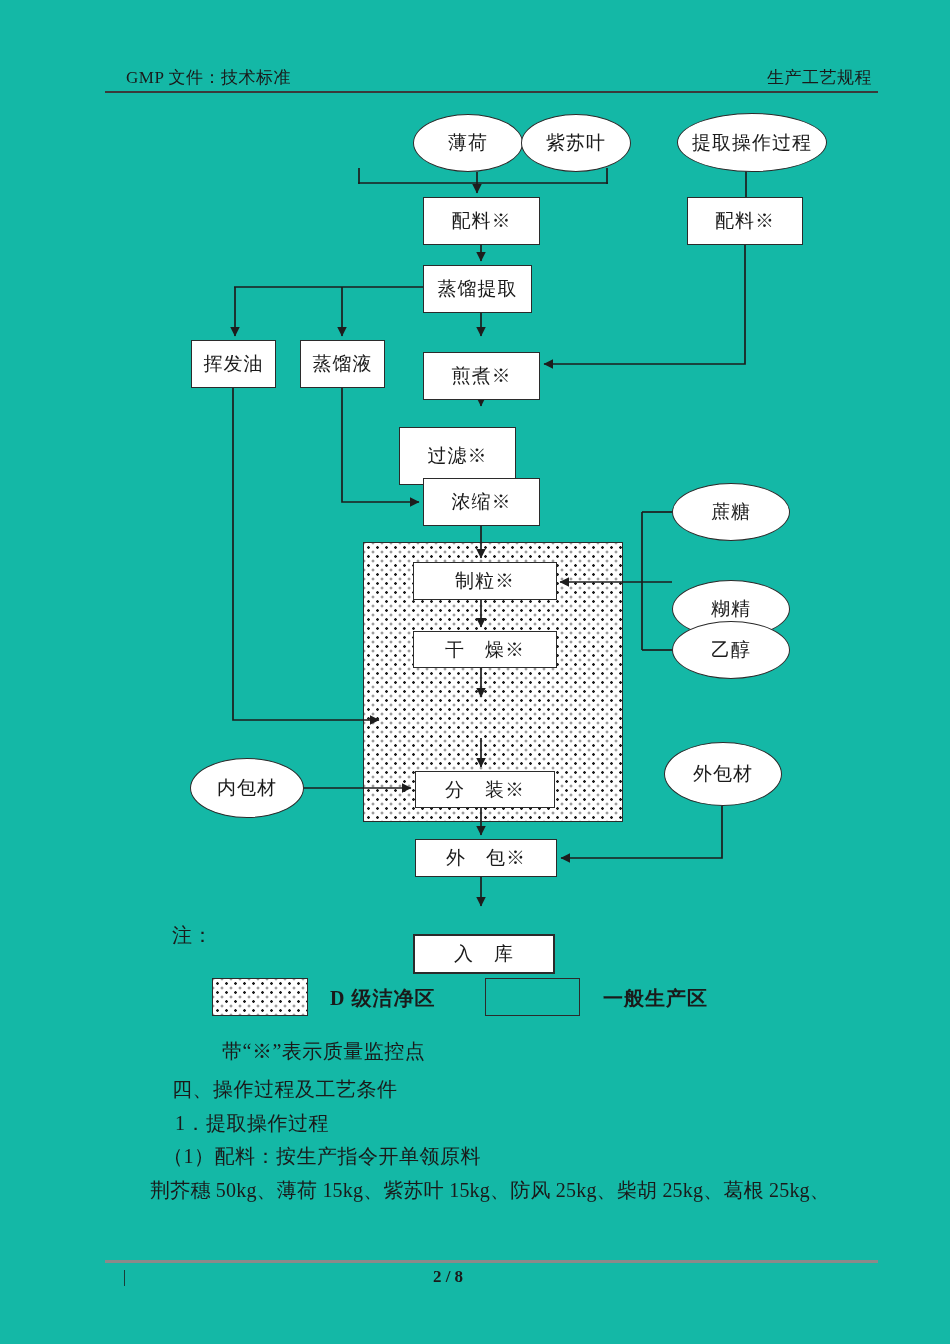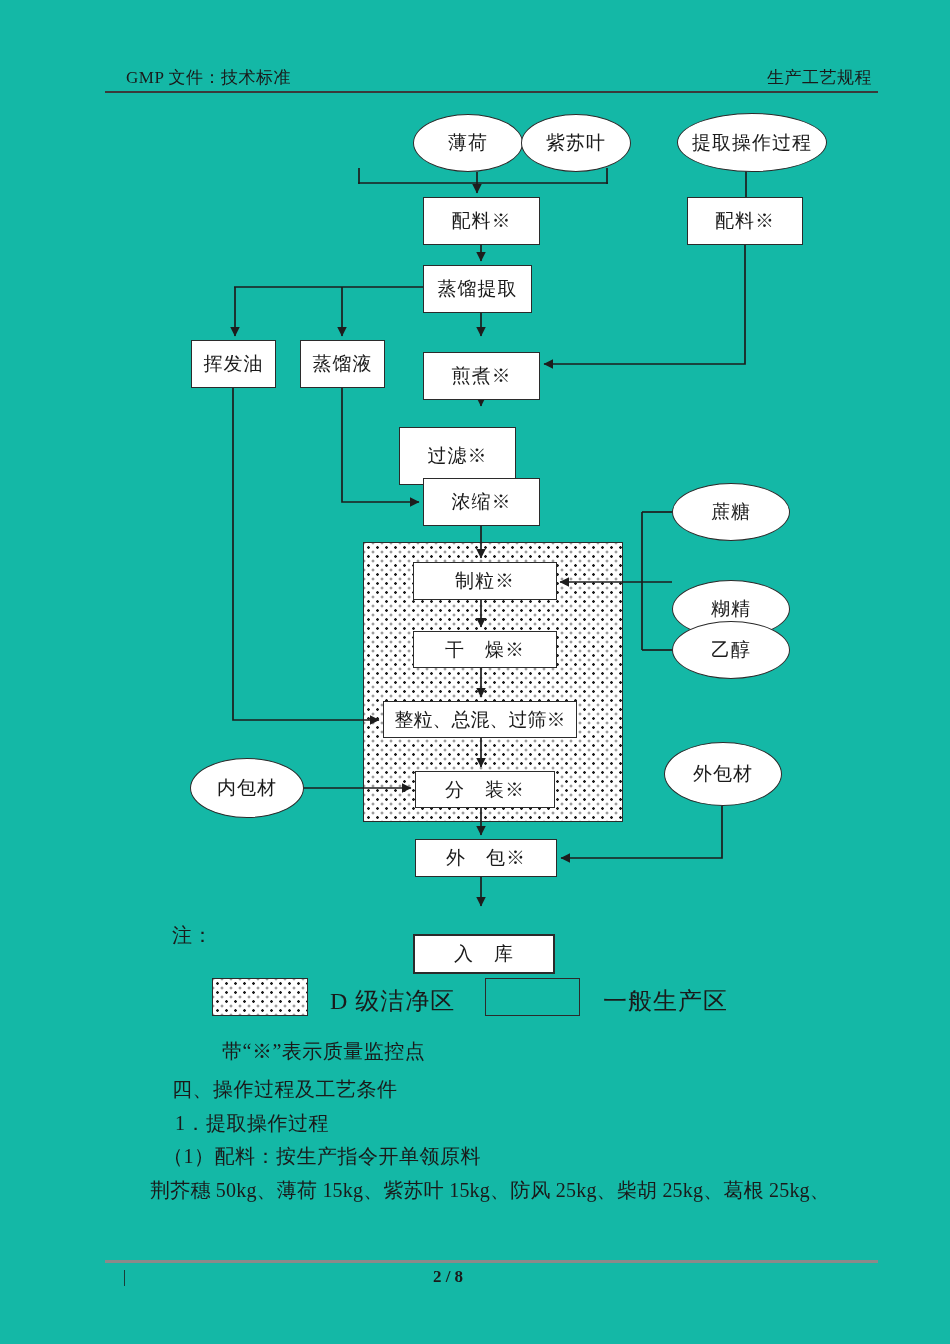--- a/index.html
+++ b/index.html
@@ -31,21 +31,21 @@
       radial-gradient(circle,#1d1d1d 1.2px,transparent 1.5px),
       radial-gradient(circle,#555 0.9px,transparent 1.2px);
     background-size:9px 9px,9px 9px;
     background-position:0 0,4.5px 4.5px;
   }
   .region{position:absolute;border:1.4px solid #2b2b2b;box-sizing:border-box;}
   .connectors{position:absolute;left:0;top:0;width:950px;height:1344px;pointer-events:none;}
   .connectors line,.connectors polyline{stroke:#1d1d1d;stroke-width:1.7;fill:none;}
   
   .btxt{position:absolute;font-size:20px;white-space:nowrap;letter-spacing:0.5px;}
-  .legend-label{position:absolute;font-size:24px;white-space:nowrap;letter-spacing:1px;}
+  .legend-label{position:absolute;font-size:20px;white-space:nowrap;letter-spacing:1px;font-weight:bold;}
 </style>
 </head>
 <body>
 
 <div class="page">
 
   <div class="abs hdr-text" style="left:126px;top:66px;">GMP 文件：技术标准</div>
   <div class="abs hdr-text" style="right:78px;top:66px;">生产工艺规程</div>
   <div class="rule" style="left:105px;top:91px;width:773px;height:2px;"></div>
 
@@ -136,23 +136,20 @@
     </div>
   <div class="node" style="left:423px;top:478px;width:117px;height:48px;">
       <span>浓缩※</span>
     </div>
   <div class="node" style="left:413px;top:562px;width:144px;height:38px;">
       <span>制粒※</span>
     </div>
   <div class="node" style="left:413px;top:631px;width:144px;height:37px;">
       <span>干　燥※</span>
     </div>
-  <div class="node" style="left:383px;top:701px;width:194px;height:37px;letter-spacing:0;">
-      <span>整粒、总混、过筛※</span>
-    </div>
   <div class="node" style="left:415px;top:771px;width:140px;height:37px;">
       <span>分　装※</span>
     </div>
   <div class="node" style="left:415px;top:839px;width:142px;height:38px;">
       <span>外　包※</span>
     </div>
   <div class="node thick" style="left:413px;top:910px;width:142px;height:40px;">
       <span>入　库</span>
     </div>
 

